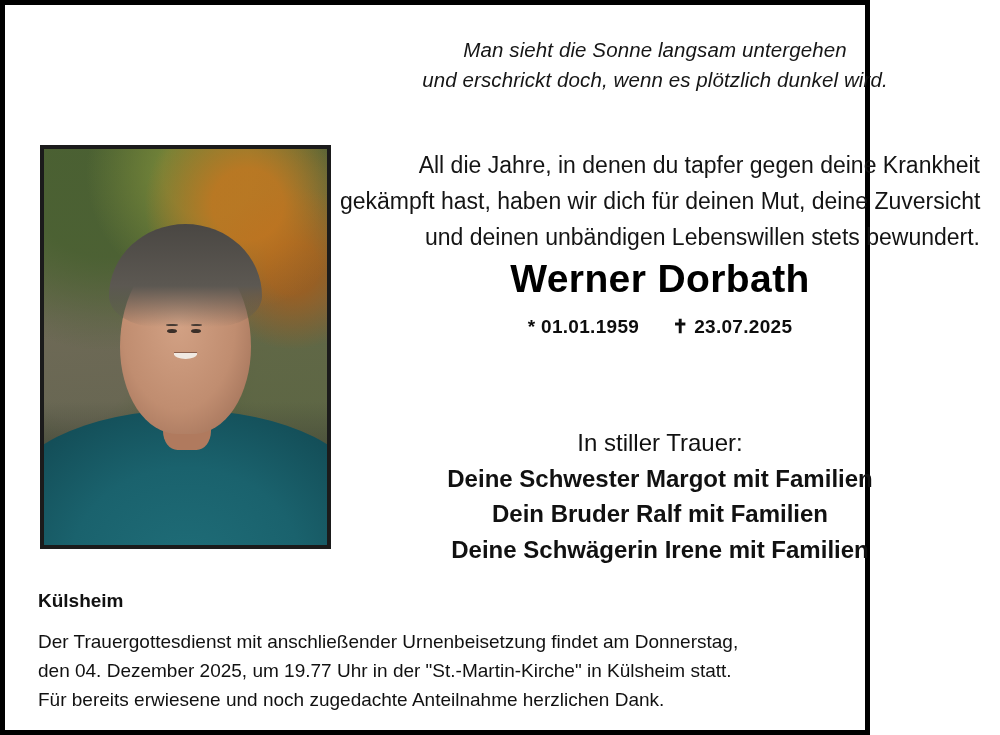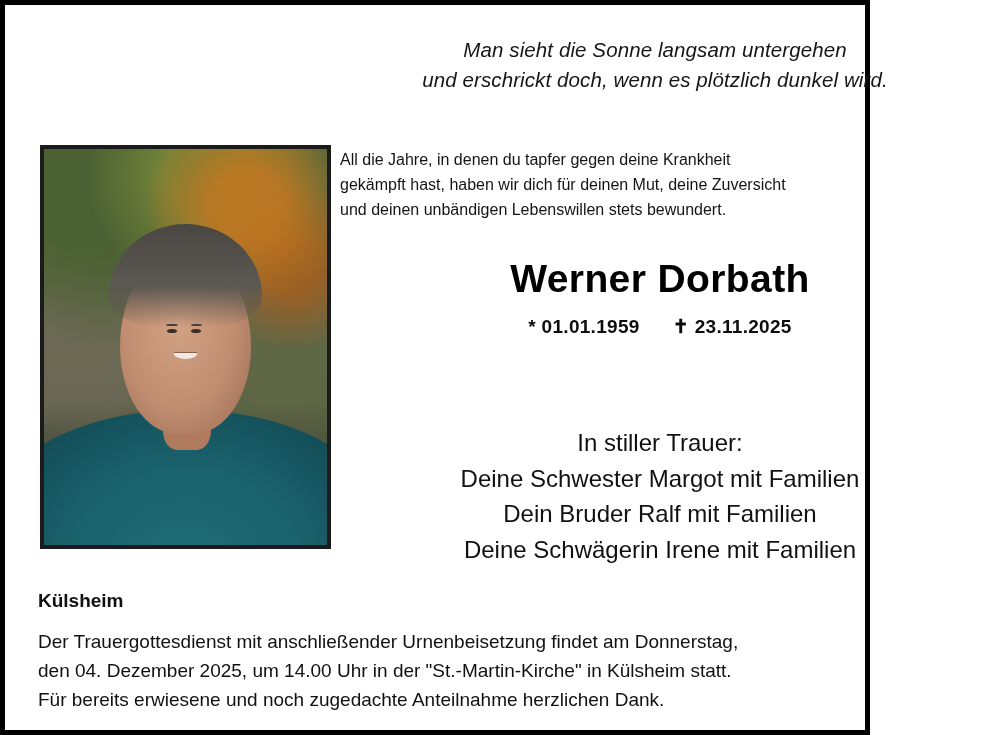--- a/index.html
+++ b/index.html
@@ -143,22 +143,22 @@
     border-radius: 0 0 60% 60% / 0 0 100% 100%;
     box-shadow: 0 -1px 0 #8a5f4c;
   }
 
   
   .intro {
     position: absolute;
     left: 335px;
     top: 143px;
     width: 640px;
-    text-align: left;
-    font-size: 16px;
+    text-align: right;
+    font-size: 23px;
     line-height: 1.56;
     color: #141414;
   }
   .intro-line { display: block; white-space: nowrap; }
 
   .name {
     position: absolute;
     left: 335px;
     top: 252px;
     width: 640px;
@@ -185,21 +185,21 @@
     position: absolute;
     left: 335px;
     top: 420px;
     width: 640px;
     text-align: center;
     font-size: 24px;
     line-height: 1.48;
     color: #111111;
   }
   .mourning .lead { font-weight: normal; }
-  .mourning .fam { font-weight: normal; display: block; white-space: nowrap; }
+  .mourning .fam { font-weight: bold; display: block; white-space: nowrap; }
 
   
   .footer {
     position: absolute;
     left: 33px;
     top: 582px;
     width: 930px;
     font-size: 19px;
     line-height: 1.52;
     color: #111111;
@@ -244,31 +244,31 @@
       <span class="intro-line">und deinen unbändigen Lebenswillen stets bewundert.</span>
     </div>
 
     <div class="name">Werner Dorbath</div>
 
     <div class="dates">
       <span>*</span>
       <span>01.01.1959</span>
       <span class="sep"></span>
       <span>✝</span>
-      <span>23.11.2025</span>
+      <span>23.07.2025</span>
     </div>
 
     <div class="mourning">
       <span class="lead">In stiller Trauer:</span>
       <span class="fam">Deine Schwester Margot mit Familien</span>
       <span class="fam">Dein Bruder Ralf mit Familien</span>
       <span class="fam">Deine Schwägerin Irene mit Familien</span>
     </div>
 
     <div class="footer">
       <span class="place">Külsheim</span>
       <span class="fline">Der Trauergottesdienst mit anschließender Urnenbeisetzung findet am Donnerstag,</span>
-      <span class="fline">den 04. Dezember 2025, um 14.00 Uhr in der "St.-Martin-Kirche" in Külsheim statt.</span>
+      <span class="fline">den 04. Dezember 2025, um 19.77 Uhr in der "St.-Martin-Kirche" in Külsheim statt.</span>
       <span class="fline">Für bereits erwiesene und noch zugedachte Anteilnahme herzlichen Dank.</span>
     </div>
 
   </div>
 </div>
 
 </body></html>

